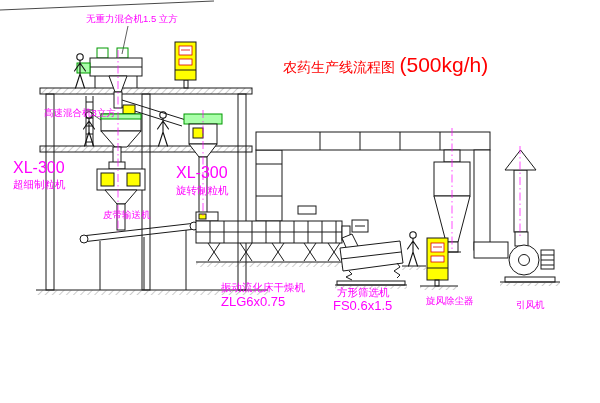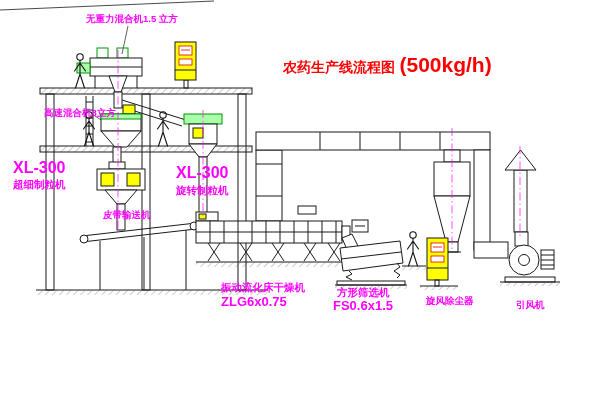--- a/index.html
+++ b/index.html
@@ -1,17 +1,17 @@
 <!DOCTYPE html>
 <html><head>
 <meta charset="utf-8">
 <style>
   html,body{margin:0;padding:0;background:#ffffff;}
   .canvas{position:relative;width:600px;height:403px;background:#ffffff;overflow:hidden;
-          font-family:"Liberation Sans",sans-serif;font-weight:bold;}
+          font-family:"Liberation Sans",sans-serif;}
   svg{display:block;}
   text{font-family:"Liberation Sans",sans-serif;}
 </style>
 </head>
 <body>
 
 <div class="canvas">
 <svg width="600" height="403" viewBox="0 0 600 403">
   <defs>
     <pattern id="hatchA" width="5" height="5" patternUnits="userSpaceOnUse" patternTransform="rotate(45)">

